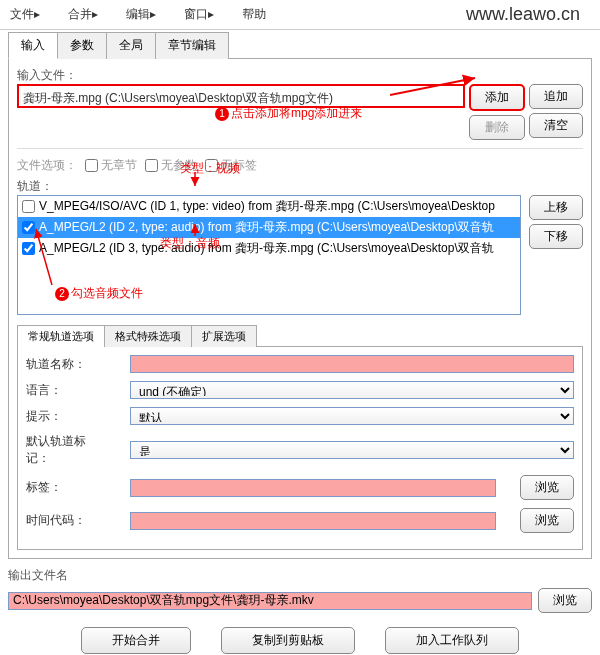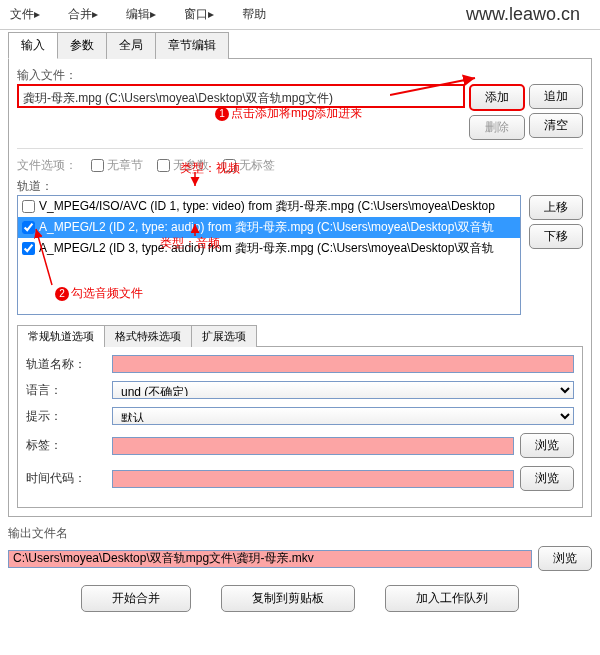--- a/index.html
+++ b/index.html
@@ -12,33 +12,33 @@
 .tab.active{background:#fff;border-bottom:1px solid #fff;position:relative;z-index:1}
 .tabpanel{border:1px solid #aaa;margin:0 8px 8px 8px;padding:8px;margin-top:-1px}
 .row{display:flex;align-items:center;margin-bottom:6px;gap:0}
 .label{color:#555;min-width:60px}
 .inputfile{flex:1;border:1px solid #7a9ac7;padding:4px;height:24px;color:#333;background:#fff}
 .btn{border:1px solid #888;background:linear-gradient(#fdfdfd,#e8e8e8);padding:3px 14px;cursor:pointer;border-radius:5px;min-width:46px;text-align:center}
 .btn.disabled{color:#999}
 .btncol{display:flex;flex-direction:column;gap:4px;margin-left:4px}
 .redbox{border:2px solid #e00}
 hr{border:none;border-top:1px solid #ddd;margin:8px 0}
-.checks{display:flex;gap:14px;align-items:center}
+.checks{display:flex;gap:8px;align-items:center}
 .checks label{color:#999;display:flex;align-items:center;gap:3px}
 .checks input{margin:0}
 .tracklist{border:1px solid #7a9ac7;height:120px;overflow:hidden;background:#fff;position:relative;flex:1}
 .track{display:flex;align-items:center;padding:2px 4px;white-space:nowrap;overflow:hidden}
 .track input{margin-right:4px}
 .track.selected{background:#3399ff;color:#fff}
 .circlenum{display:inline-block;width:14px;height:14px;border-radius:50%;background:#e00;color:#fff;font-size:10px;text-align:center;line-height:14px;margin-right:2px}
 .subtabs{display:flex;margin-top:10px}
 .subtab{padding:3px 10px;border:1px solid #aaa;border-bottom:none;background:#f0f0f0;margin-right:-1px;cursor:pointer;font-size:11px}
 .subtab.active{background:#fff}
 .subpanel{border:1px solid #aaa;padding:8px;margin-top:-1px}
-.formrow{display:flex;align-items:center;margin-bottom:8px;gap:6px}
+.formrow{display:flex;align-items:center;margin-bottom:8px;gap:24px}
 .formrow .flabel{width:80px;color:#333}
 select,.txt{flex:1;border:1px solid #7a9ac7;padding:2px 4px;height:18px;background:linear-gradient(#fff,#f0f0f0)}
 .txt{background:#fca5a5}
 .outrow{display:flex;align-items:center;gap:6px;margin:4px 8px}
 .bottombtns{display:flex;justify-content:center;gap:30px;padding:10px}
 .bottombtns .btn{padding:4px 30px}
 .ann{position:absolute;color:#e00;font-size:12px;pointer-events:none;z-index:50}
 svg.arrow{position:absolute;pointer-events:none;z-index:49}
 .trackbox{position:relative;display:flex;gap:4px}
 .cbred{border:2px solid #e00;padding:0}
@@ -125,20 +125,24 @@
       </div>
     <div class="formrow">
         <div class="flabel">语言：</div>
         <select><option>und (不确定)</option></select>
       </div>
     <div class="formrow">
         <div class="flabel">提示：</div>
         <select><option>默认</option></select>
       </div>
     <div class="formrow">
+        <div class="flabel">默认轨道标记：</div>
+        <select><option>是</option></select>
+      </div>
+    <div class="formrow">
         <div class="flabel">标签：</div>
         <input class="txt" style="">
         <div class="btn">浏览</div>
       </div>
     <div class="formrow">
         <div class="flabel">时间代码：</div>
         <input class="txt" style="">
         <div class="btn">浏览</div>
       </div>
   </div>

